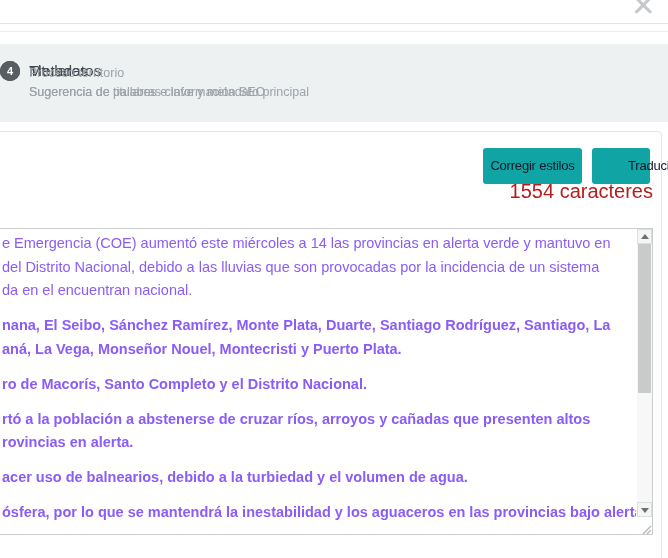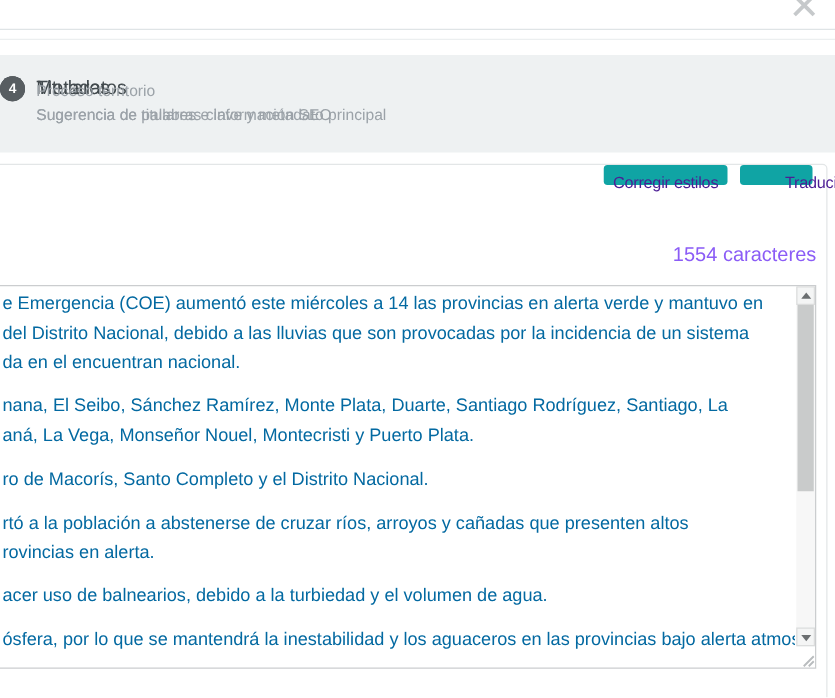--- a/index.html
+++ b/index.html
@@ -19,33 +19,33 @@
   .step .circle{width:20px;height:20px;border-radius:50%;background:#575d61;color:#fff;
                 font-size:11px;font-weight:bold;line-height:20px;text-align:center;flex:none;}
   .step .txt{margin-left:9px;}
   .step .title{font-size:15.5px;color:#424a4e;line-height:19px;}
   .step .sub{font-size:12.5px;color:#9ba2a8;line-height:17px;margin-top:4px;}
   .step:nth-of-type(1) .sub{width:245px;}
   .step:nth-of-type(2) .sub{width:170px;}
   .step:nth-of-type(3) .sub{width:100px;}
   .card{position:absolute;left:-30px;top:131px;width:690px;height:600px;background:#fff;
         border:1px solid #e3e6e7;border-radius:4px;}
-  .btn{position:absolute;top:132px;height:16px;border:none;border-radius:3px;background:#10a4a4;
-       color:#4c1d95;font-size:13px;letter-spacing:-0.2px;line-height:28px;text-align:center;
+  .btn{position:absolute;top:148px;height:36px;border:none;border-radius:3px;background:#10a4a4;
+       color:#0f172a;font-size:13px;letter-spacing:-0.2px;line-height:28px;text-align:center;
        padding:0;cursor:pointer;font-family:inherit;}
   .btn-correct{left:483px;width:99px;}
   .btn-translate{left:592px;width:58px;padding-left:36px;}
-  .char-count{position:absolute;top:196px;right:15px;font-size:16px;color:#8b5cf6;}
+  .char-count{position:absolute;top:180px;right:15px;font-size:20px;color:#b91c1c;}
   .textarea{position:absolute;left:-24px;top:228px;width:677px;height:307px;background:#fff;
             border:1px solid #cbcdcf;box-sizing:border-box;}
   .ta-content{position:absolute;left:25px;top:1px;right:16px;bottom:1px;overflow:hidden;
               padding-top:2px;font-size:14.5px;line-height:23.5px;color:#50555 8;}
-  .ta-content{color:#0369a1;}
+  .ta-content{color:#8b5cf6;}
   .tl{white-space:nowrap;}
-  .tp + .tp{margin-top:11.5px;}
+  .tp + .tp{margin-top:11.5px;font-weight:bold;}
   .sb{position:absolute;left:637px;top:229px;width:15px;height:288px;background:#f7f7f7;}
   .sb-btn{position:absolute;left:0;width:15px;height:15px;background:#f4f5f5;
           border:1px solid #dcdddd;box-sizing:border-box;cursor:pointer;}
   .sb-up{top:0;}
   .sb-down{bottom:0;}
   .tri{position:absolute;left:3px;width:0;height:0;border-left:4px solid transparent;
        border-right:4px solid transparent;}
   .tri-up{top:4px;border-bottom:5px solid #6b6f71;}
   .tri-down{top:5px;border-top:5px solid #6b6f71;}
   .sb-thumb{position:absolute;left:1px;top:15px;width:13px;height:149px;background:#c9cbcb;cursor:pointer;}

